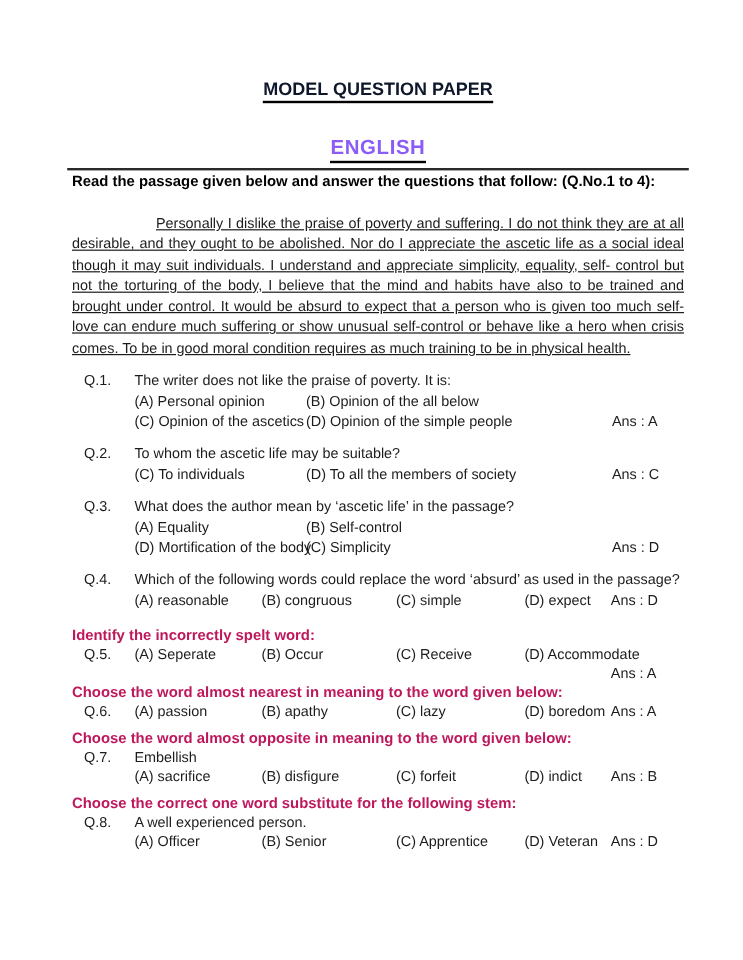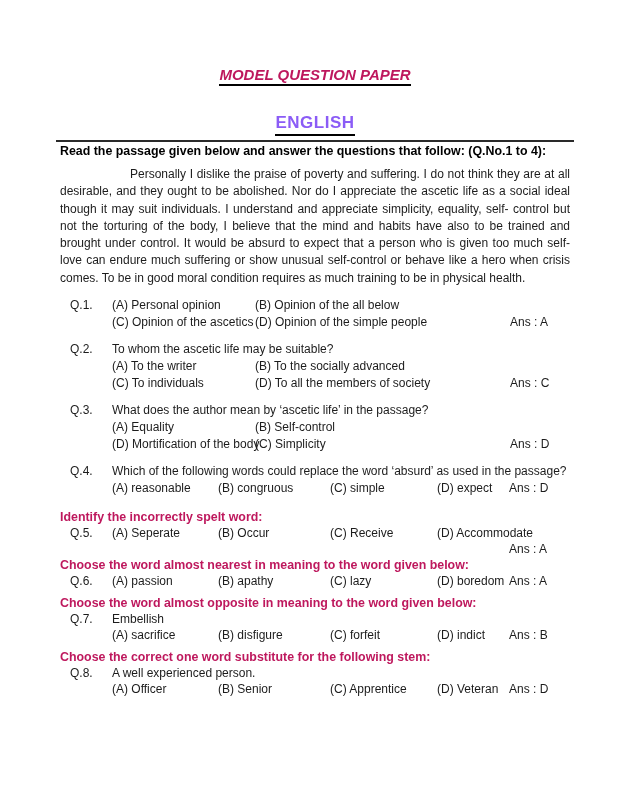--- a/index.html
+++ b/index.html
@@ -12,22 +12,21 @@
     overflow: hidden;
   }
   .page {
     width: 619px; height: 800px;
     padding: 66px 49px 0 60px;
   }
   .title {
     text-align: center;
     font-size: 15px;
     font-weight: bold;
-    color: #be185d;
-    font-style: italic;
+    color: #0f172a;
   }
   .title .underlined, .subject .underlined {
     display: inline-block;
     border-bottom: 2px solid #000;
     padding-bottom: 1px;
   }
   .subject {
     text-align: center;
     font-size: 17px;
     font-weight: bold;
@@ -40,24 +39,25 @@
     border-top: 2px solid #2a2a2a;
     margin: 4px -4px 0 -4px;
   }
   .instruction {
     font-weight: bold;
     color: #000;
     font-size: 12.4px;
     margin-top: 2px;
   }
   .passage {
-    margin-top: 8px;
+    margin-top: 20px;
     line-height: 17.3px;
     text-align: justify;
     text-indent: 70px;
+    text-decoration: underline;
   }
   .q {
     display: grid;
     grid-template-columns: 42px 1fr;
     margin-left: 10px;
     line-height: 17px;
   }
   .q-top { margin-top: 10px; }
   .q-label { white-space: nowrap; }
   .q-text { }
@@ -103,42 +103,38 @@
 
   <hr class="divider">
 
   <div class="instruction">Read the passage given below and answer the questions that follow: (Q.No.1 to 4):</div>
 
   <div class="passage">Personally I dislike the praise of poverty and suffering.  I do not think they are at all desirable, and they ought to be abolished. Nor do I appreciate the ascetic life as a social ideal though it may suit individuals. I understand and appreciate simplicity, equality, self- control but not the torturing of the body, I believe that the mind and habits have also to be trained and brought under control. It would be absurd to expect that a person who is given too much self-love can endure much suffering or show unusual self-control or behave like a hero when crisis comes. To be in good moral condition requires as much training to be in physical health.</div>
 
   <div class="q q-top">
     <div class="q-label">Q.1.</div>
     <div>
+      <div class="q-text">The writer does not like the praise of poverty.  It is:</div>
       <div class="opt-row2">
         <span>(A) Personal opinion</span>
         <span>(B) Opinion of the all below</span>
         <span></span>
       </div>
       <div class="opt-row2">
         <span>(C) Opinion of the ascetics</span>
         <span>(D) Opinion of the simple people</span>
         <span class="ans">Ans : A</span>
       </div>
     </div>
   </div>
 
   <div class="q q-top">
     <div class="q-label">Q.2.</div>
     <div>
       <div class="q-text">To whom the ascetic life may be suitable?</div>
-      <div class="opt-row2">
-        <span>(A) To the writer</span>
-        <span>(B) To the socially advanced</span>
-        <span></span>
-      </div>
       <div class="opt-row2">
         <span>(C) To individuals</span>
         <span>(D) To all the members of society</span>
         <span class="ans">Ans : C</span>
       </div>
     </div>
   </div>
 
   <div class="q q-top">
     <div class="q-label">Q.3.</div>

